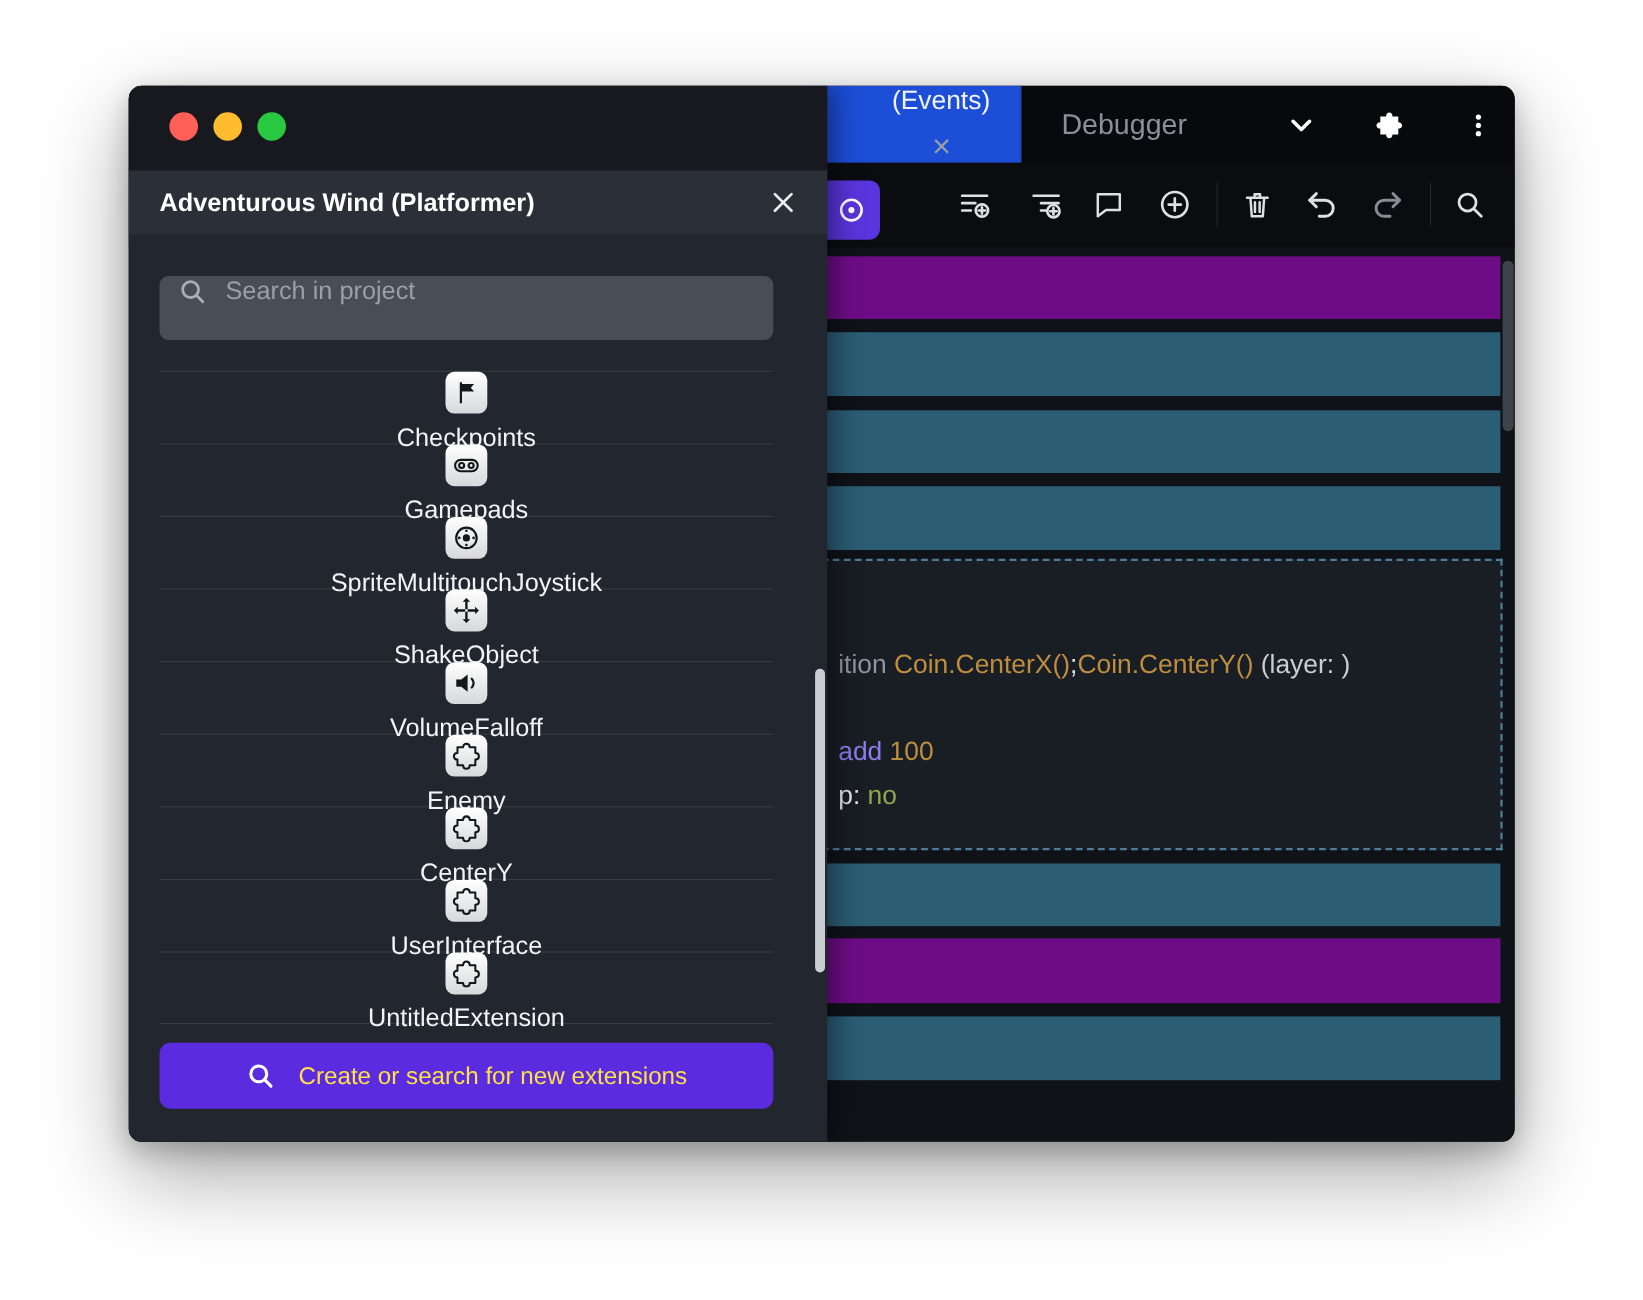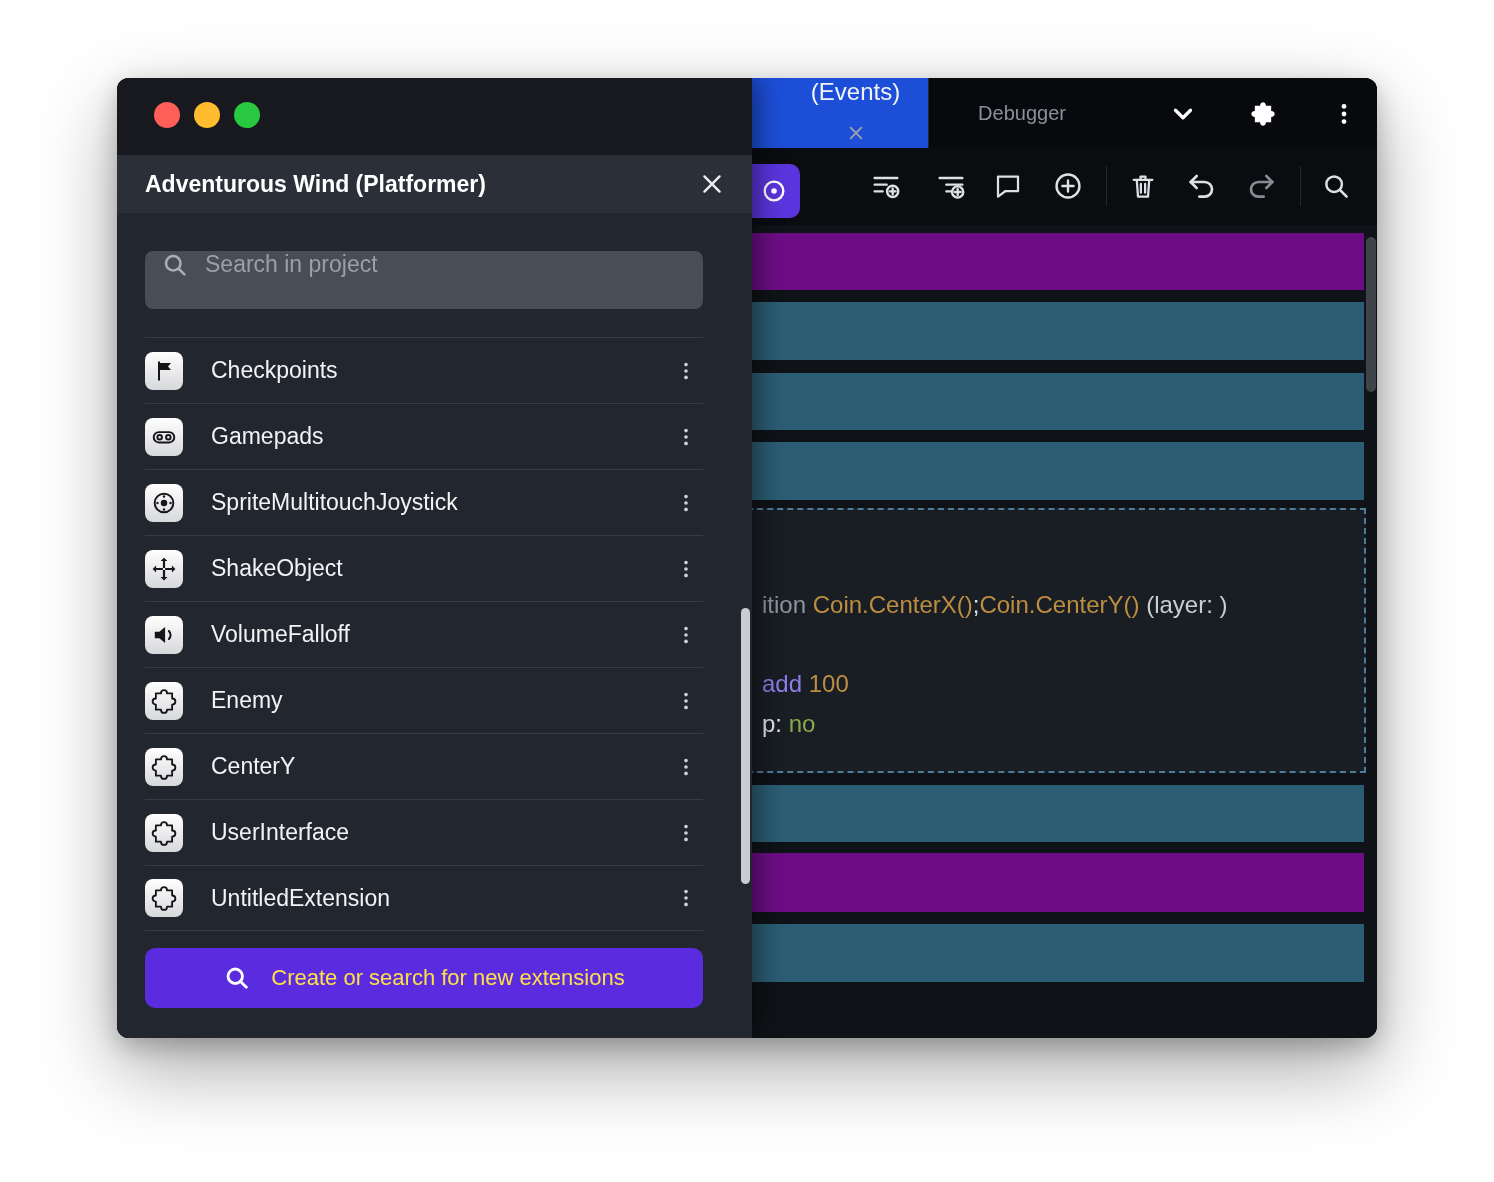--- a/index.html
+++ b/index.html
@@ -25,21 +25,21 @@
     background:#1d4ed8; display:flex; align-items:center; padding-left:46px; gap:16px;
     border-right:1px solid #23262d;
     flex-direction:column;
   }
   .tab-events .tab-label { color:#f1f3f5; font-size:24px; }
   .tab-close { width:22px; height:22px; display:flex; align-items:center; justify-content:center; color:#9aa0a7; }
   .tab-debugger {
     position:absolute; left:820px; top:0; width:170px; height:70px;
     display:flex; align-items:center; justify-content:center;
   }
-  .tab-debugger .tab-label { color:#8a9099; font-size:20px; }
+  .tab-debugger .tab-label { color:#8a9099; font-size:26px; }
   .tabbar-btn { position:absolute; top:12px; width:48px; height:48px; transform:translateX(-50%);
     display:flex; align-items:center; justify-content:center; color:#ffffff; }
 
   .toolbar { position:absolute; left:0; top:70px; right:0; height:77px; background:#0a0c10; }
   .tb-btn { position:absolute; top:12px; width:48px; height:52px; transform:translateX(-50%);
     display:flex; align-items:center; justify-content:center; color:#dde0e4; }
   .tb-btn.dim { color:#878d94; }
   .tb-divider { position:absolute; top:18px; width:1px; height:40px; background:#24272e; }
   .tb-add-highlight {
     position:absolute; left:615px; top:16px; width:68px; height:54px;
@@ -93,22 +93,23 @@
   }
   .search-box svg { color:#a9aeb6; flex:0 0 auto; }
   .search-box input {
     background:transparent; border:none; outline:none; color:#e8eaee; font-size:23px; width:100%;
     font-family:"Liberation Sans", sans-serif;
   }
   .search-box input::placeholder { color:#9aa0a8; }
 
   .ext-list { position:absolute; left:28px; top:259px; width:558px; }
   .ext-item {
-    height:66px; display:flex; align-items:center; gap:28px;
+    height:66px; display:flex; align-items:center; gap:8px;
     border-top:1px solid #383c44;
+    flex-direction:column;
   }
   .ext-item:last-child { border-bottom:1px solid #383c44; }
   .ext-tile {
     width:38px; height:38px; border-radius:8px; flex:0 0 auto;
     background:linear-gradient(#ffffff,#d7d8da);
     display:flex; align-items:center; justify-content:center;
   }
   .ext-label { color:#f2f3f5; font-size:23px; flex:1 1 auto; }
   .ext-menu { width:34px; height:40px; display:flex; align-items:center; justify-content:center; color:#cfd3d8; }
 

